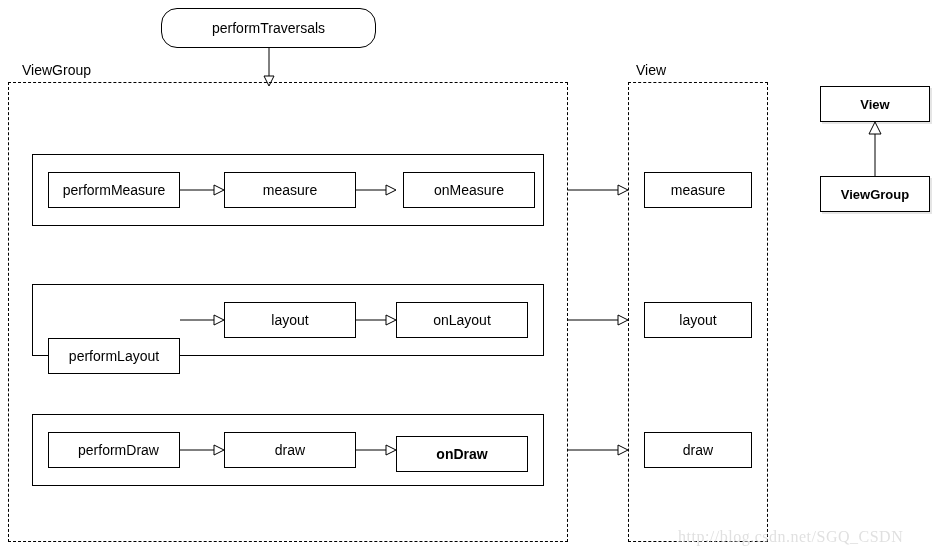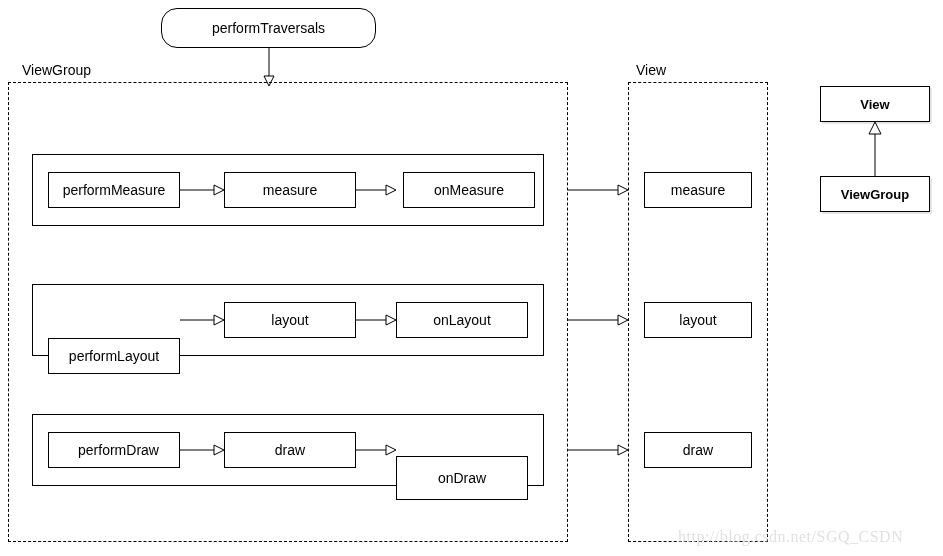--- a/index.html
+++ b/index.html
@@ -125,21 +125,21 @@
     <polygon points="60,6 50,1 50,11" fill="none" stroke="#000"></polygon>
 </svg>
 
 <div class="abs box" style="left:32px; top:414px; width:512px; height:72px;"></div>
 <div class="abs box" style="left:48px; top:432px; width:132px; height:36px;padding-left:9px;">
   <span>performDraw</span>
 </div>
 <div class="abs box" style="left:224px; top:432px; width:132px; height:36px;">
   <span>draw</span>
 </div>
-<div class="abs box" style="left:396px; top:456px; width:132px; height:44px;">
+<div class="abs box" style="left:396px; top:436px; width:132px; height:36px;font-weight:bold;">
   <span>onDraw</span>
 </div>
 <div class="abs box" style="left:644px; top:432px; width:108px; height:36px;">
   <span>draw</span>
 </div>
 
 <svg class="arrow" style="left:180px; top:444px; width:44px; height:12px;">
   <line x1="0" y1="6" x2="34" y2="6" stroke="#000"></line>
     <polygon points="44,6 34,1 34,11" fill="none" stroke="#000"></polygon>
 </svg>

